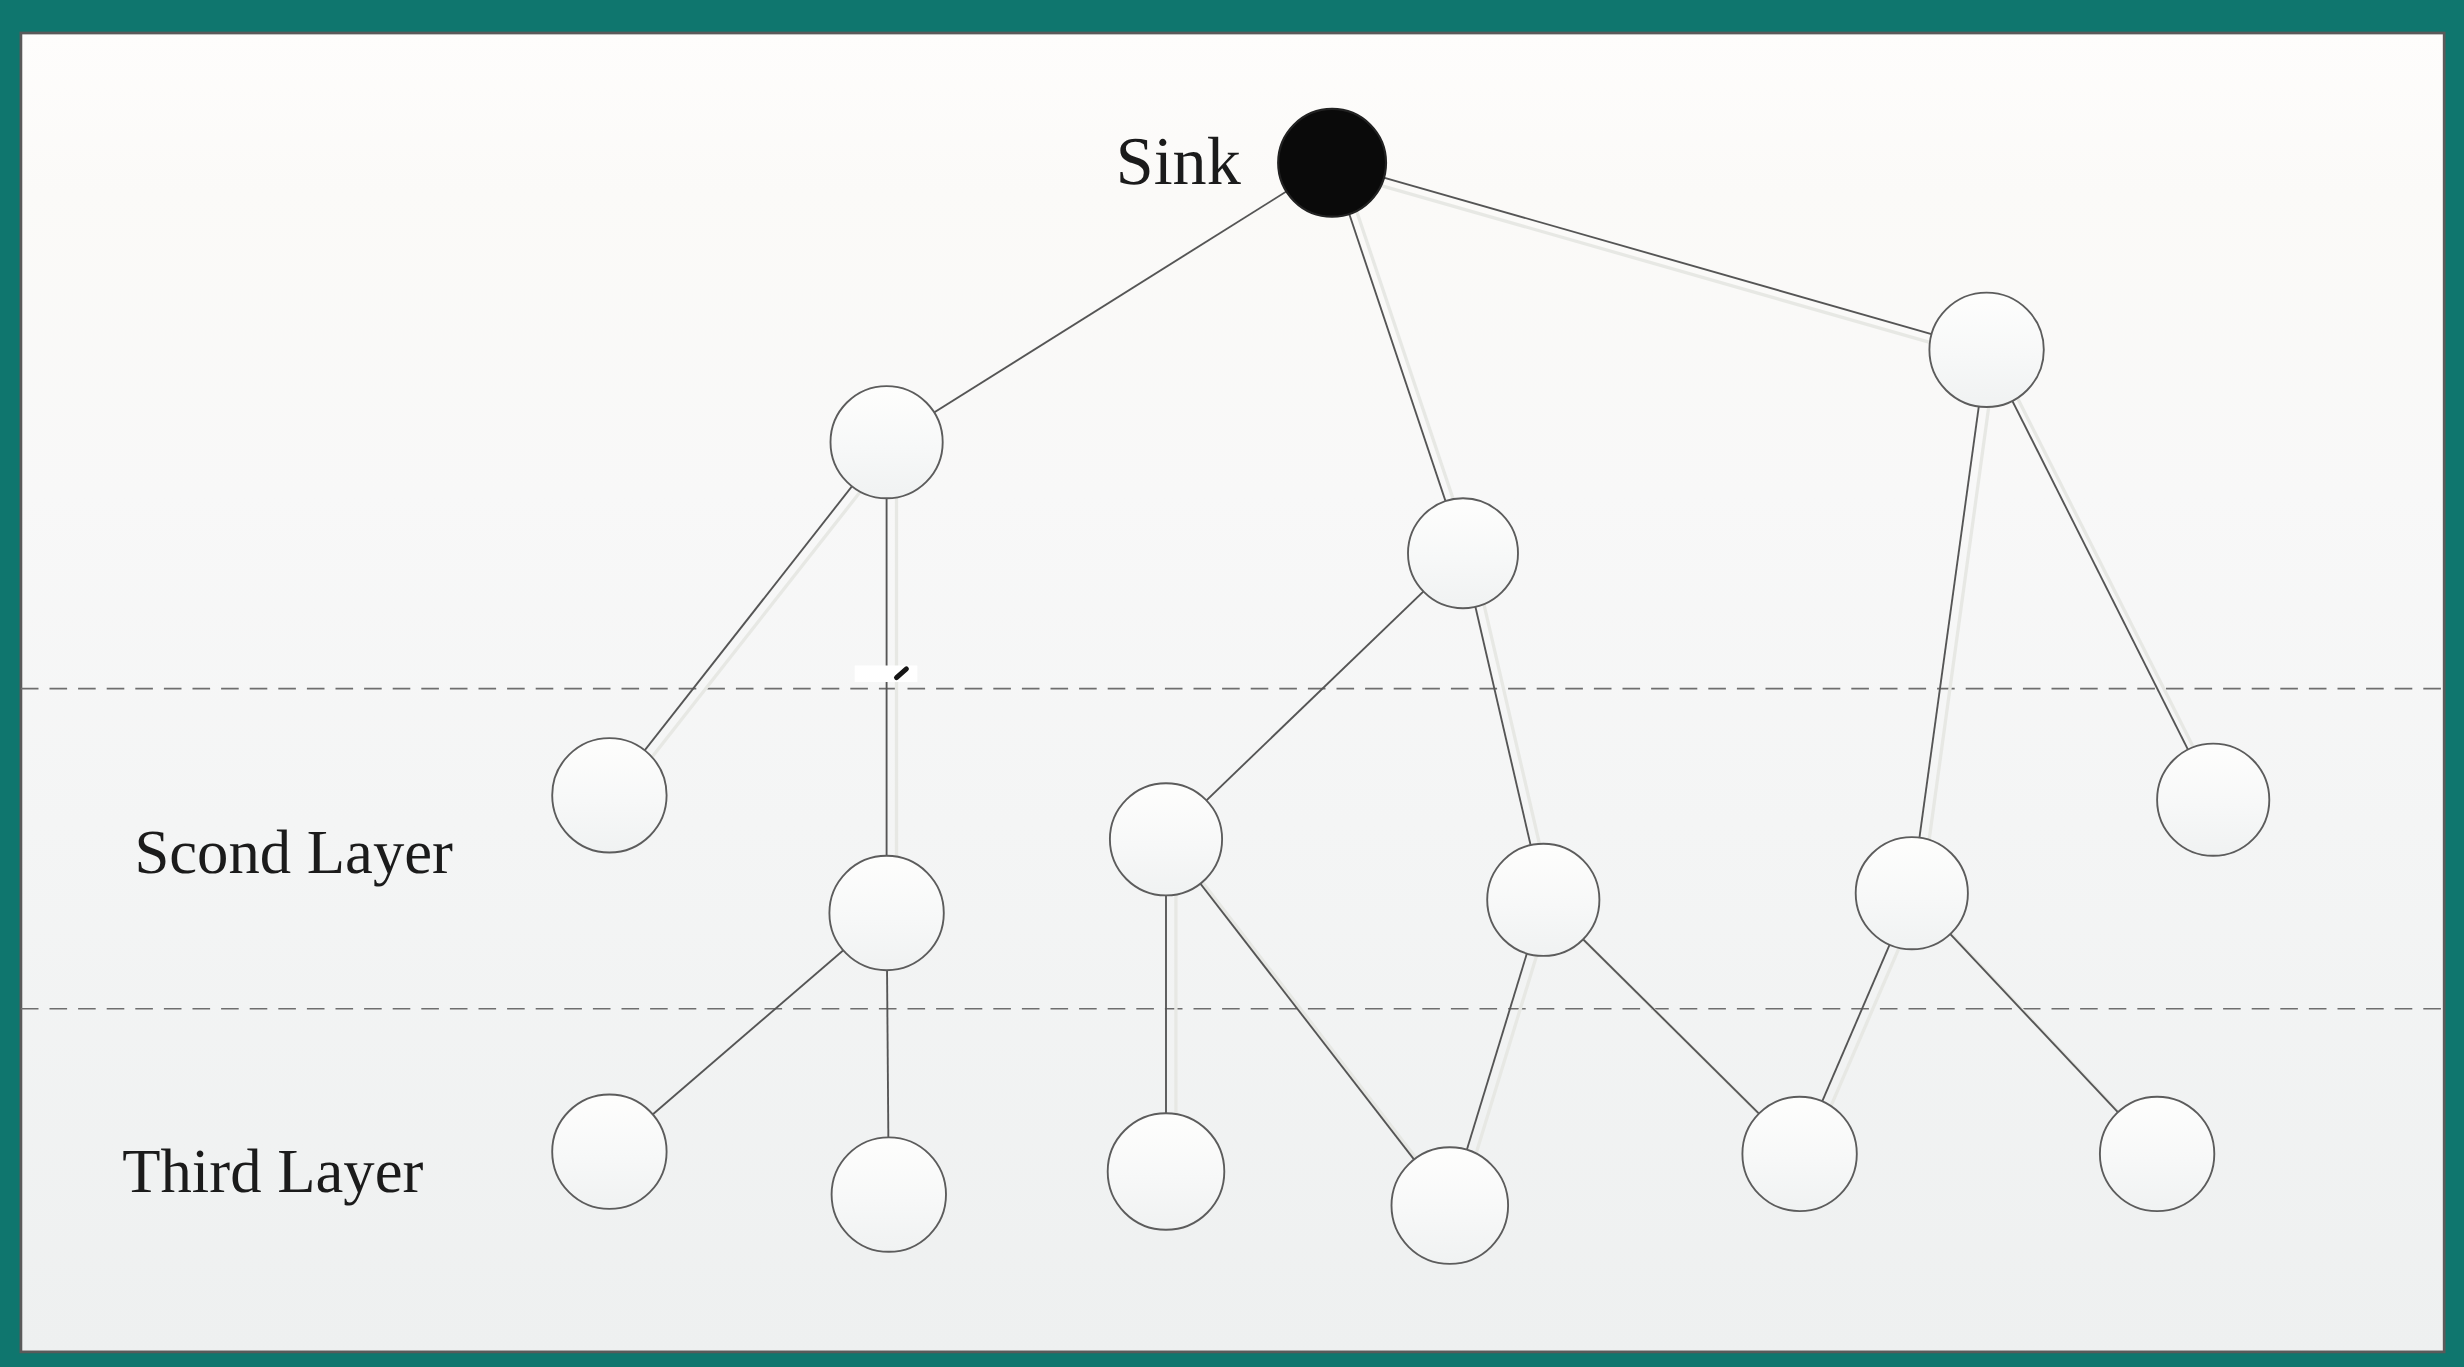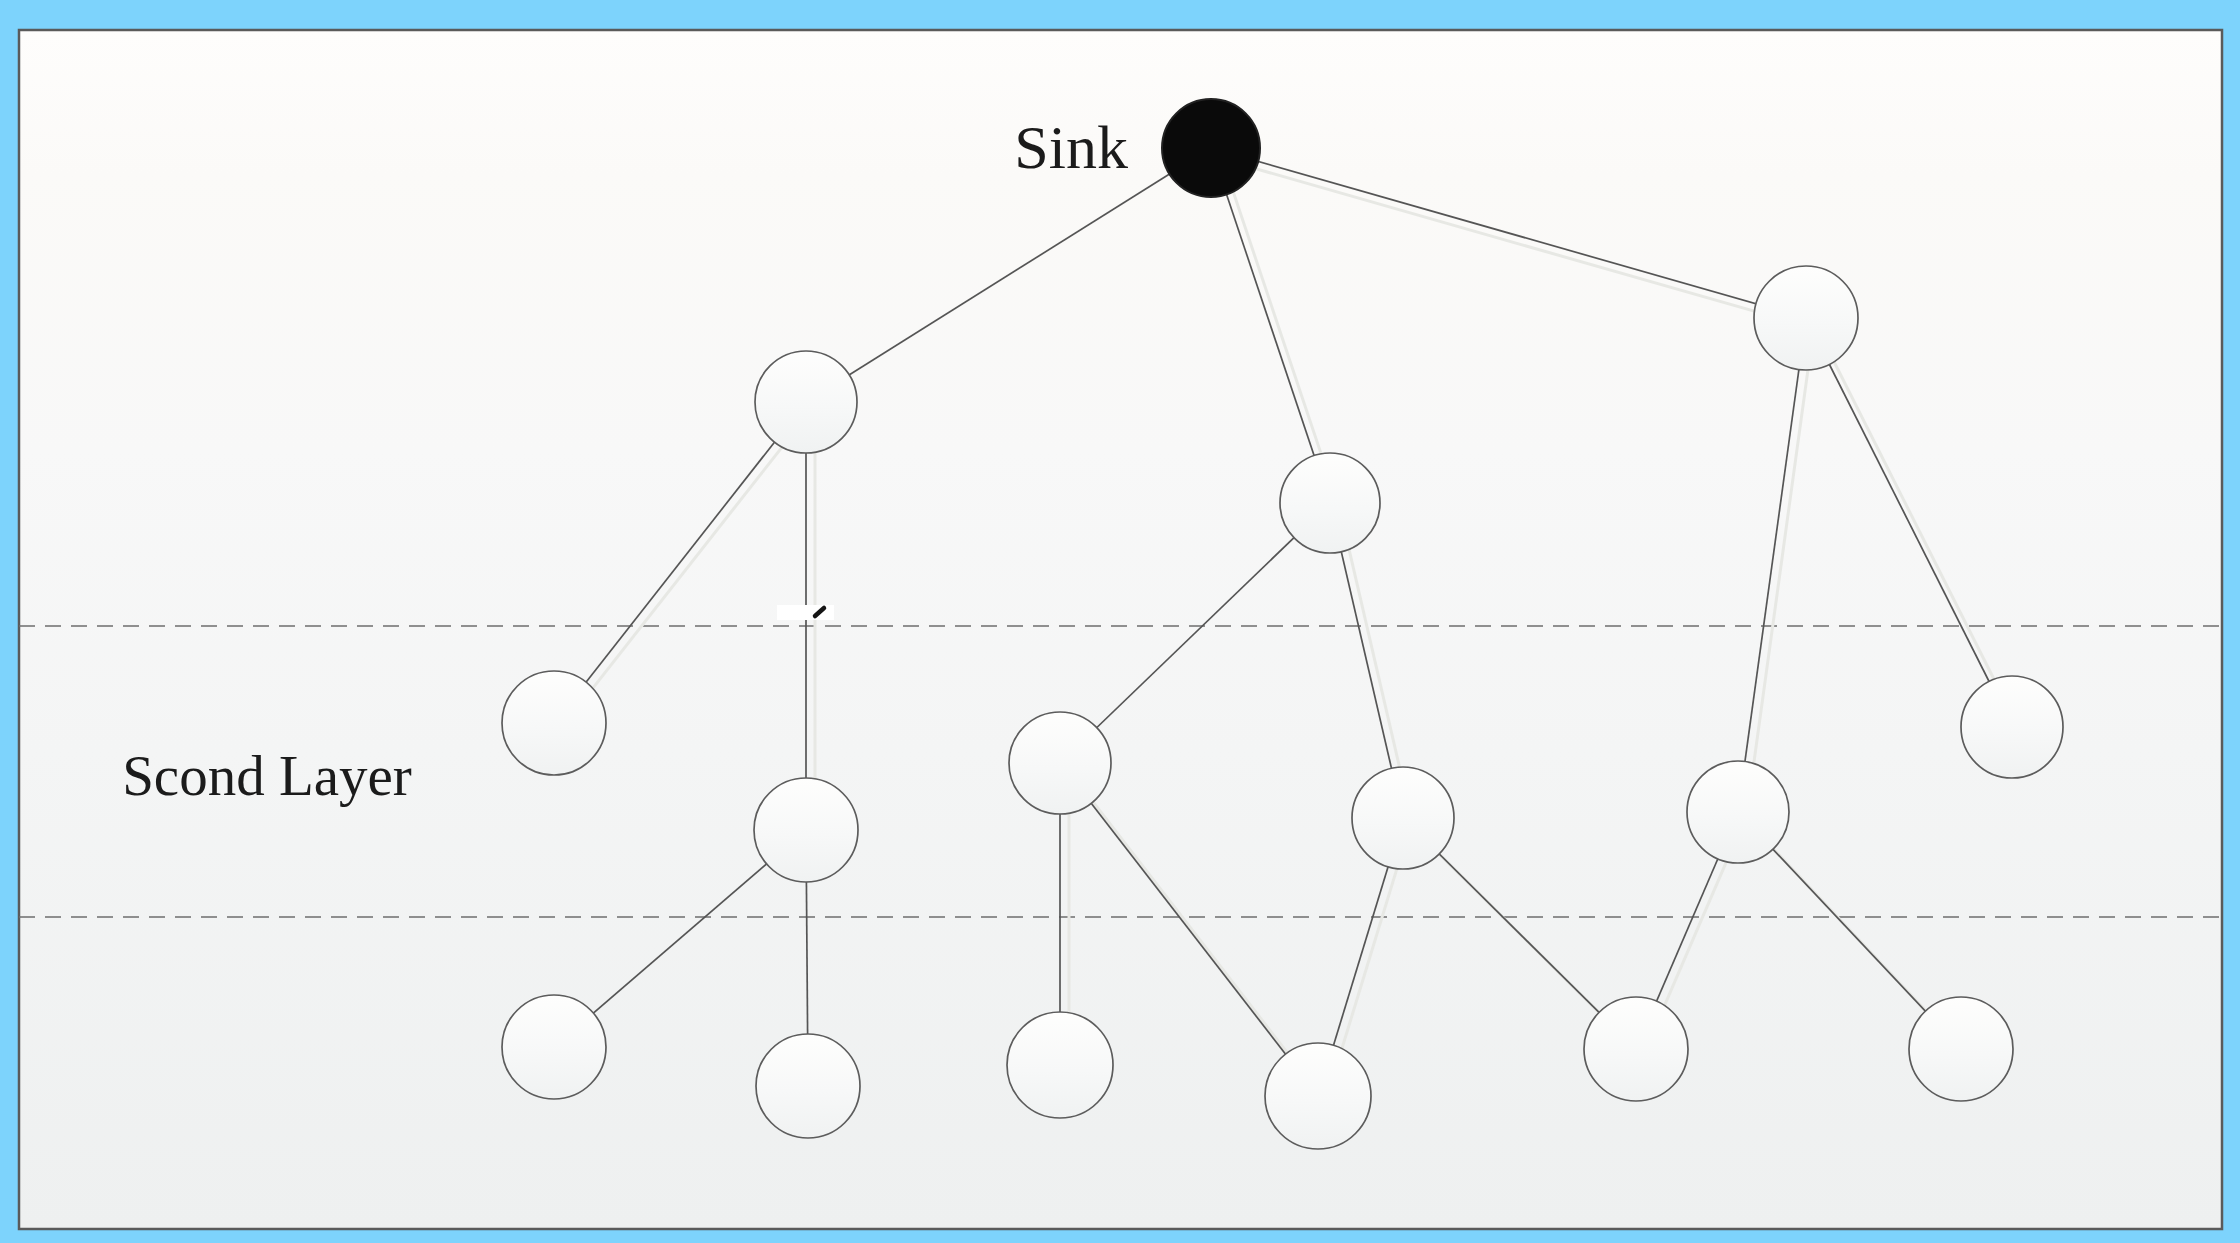--- a/index.html
+++ b/index.html
@@ -1,16 +1,16 @@
 <!DOCTYPE html>
 <html><head>
 <meta charset="utf-8">
 <style>
   html,body{margin:0;padding:0;background:#ffffff;}
-  .stage{position:relative;width:2240px;height:1243px;background:#7dd3fc;overflow:hidden;
+  .stage{position:relative;width:2240px;height:1243px;background:#0f766e;overflow:hidden;
          font-family:"Liberation Serif","DejaVu Serif",serif;}
   #diagram{position:absolute;left:0;top:0;}
   .fig-label{position:absolute;color:#1b1b1b;white-space:nowrap;line-height:1;
              font-family:"Liberation Serif","DejaVu Serif",serif;}
 </style>
 </head>
 <body>
 
 <div class="stage">
 
@@ -78,14 +78,15 @@
       <circle cx="554" cy="1047" r="52" fill="url(#nodeGrad)" stroke="#5c5c5c" stroke-width="1.7"></circle>
       <circle cx="808" cy="1086" r="52" fill="url(#nodeGrad)" stroke="#5c5c5c" stroke-width="1.7"></circle>
       <circle cx="1060" cy="1065" r="53" fill="url(#nodeGrad)" stroke="#5c5c5c" stroke-width="1.7"></circle>
       <circle cx="1318" cy="1096" r="53" fill="url(#nodeGrad)" stroke="#5c5c5c" stroke-width="1.7"></circle>
       <circle cx="1636" cy="1049" r="52" fill="url(#nodeGrad)" stroke="#5c5c5c" stroke-width="1.7"></circle>
       <circle cx="1961" cy="1049" r="52" fill="url(#nodeGrad)" stroke="#5c5c5c" stroke-width="1.7"></circle>
     </svg>
 
   <div class="fig-label" style="font-size: 62px; color: rgb(27, 27, 27); left: 1128px; top: 147px; transform: translate(-100%, -50%);">Sink</div>
   <div class="fig-label" style="font-size: 57px; color: rgb(27, 27, 27); left: 234px; top: 775px; transform: translate(-50%, -50%); margin-left: 33px;">Scond Layer</div>
+  <div class="fig-label" style="font-size: 57px; color: rgb(27, 27, 27); left: 248px; top: 1065px; transform: translate(-50%, -50%);">Third Layer</div>
 
 </div>
 
 </body></html>

